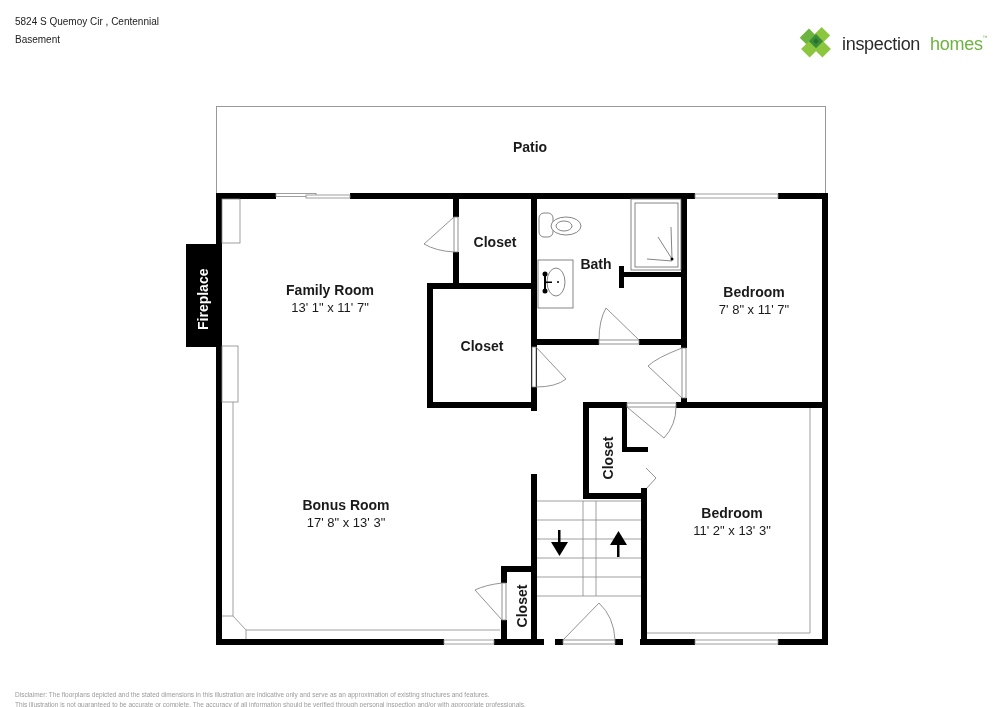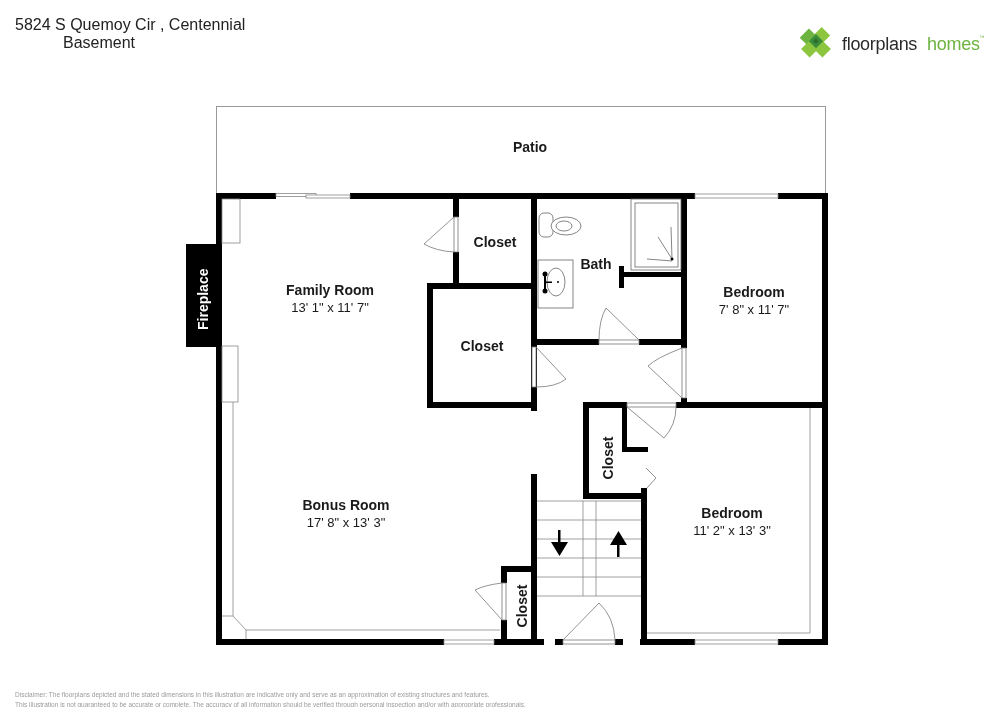--- a/index.html
+++ b/index.html
@@ -1,19 +1,19 @@
 <!DOCTYPE html>
 <html><head>
   <meta charset="utf-8">
   <style>
     html, body { margin: 0; padding: 0; background: #ffffff; }
     body { width: 1000px; height: 707px; position: relative; overflow: hidden; font-family: "Liberation Sans", sans-serif; color: #1a1a1a; }
-    .hdr-line { position: absolute; left: 15px; font-size: 16px; color: #222; }
+    .hdr-line { position: absolute; left: 15px; font-size: 10px; color: #222; }
     #addr { top: 16px; }
-    #level { top: 34px; margin-left: 48px; }
+    #level { top: 34px; }
     .logo { position: absolute; left: 798px; top: 26px; display: flex; align-items: center; }
     .logo-text { font-size: 18px; font-weight: 500; letter-spacing: -0.3px; margin-left: 8px; }
     .logo-text .a { color: #2b2b2b; }
     .logo-text .b { color: #6db33f; margin-left: 10px; }
     .logo-tm { font-size: 5px; color: #6db33f; vertical-align: top; }
     svg.plan { position: absolute; left: 0; top: 0; }
     .lbl { font-family: "Liberation Sans", sans-serif; font-weight: bold; fill: #1a1a1a; }
     .dim { font-family: "Liberation Sans", sans-serif; fill: #1a1a1a; }
     .disc { position: absolute; left: 15px; font-size: 6.5px; color: #9a9a9a; white-space: nowrap; }
     #disc1 { top: 691px; }
@@ -29,21 +29,21 @@
   <svg width="36" height="36" viewBox="0 0 36 36">
     <g transform="rotate(45 18 18)">
       <rect x="10" y="2" width="12" height="12" fill="#8cc63f"></rect>
       <rect x="20" y="11" width="12" height="12" fill="#8cc63f"></rect>
       <rect x="2" y="12" width="13" height="13" fill="#6db33f"></rect>
       <rect x="11" y="20" width="12" height="12" fill="#8cc63f"></rect>
       <rect x="11" y="11" width="10" height="10" fill="#3a8c3a"></rect>
       <rect x="14" y="14" width="4" height="4" fill="#2b6e2b"></rect>
     </g>
   </svg>
-  <span class="logo-text"><span class="a">floorplans</span><span class="b">homes</span><span class="logo-tm">™</span></span>
+  <span class="logo-text"><span class="a">inspection</span><span class="b">homes</span><span class="logo-tm">™</span></span>
 </div>
 
 <svg class="plan" width="1000" height="707" viewBox="0 0 1000 707">
 
   <rect x="216.5" y="106.5" width="609" height="89" fill="none" stroke="#999" stroke-width="1"></rect>
 
   <g fill="#000">
 
     <rect x="216" y="193" width="60" height="6"></rect>
     <rect x="350" y="193" width="335" height="6"></rect>

